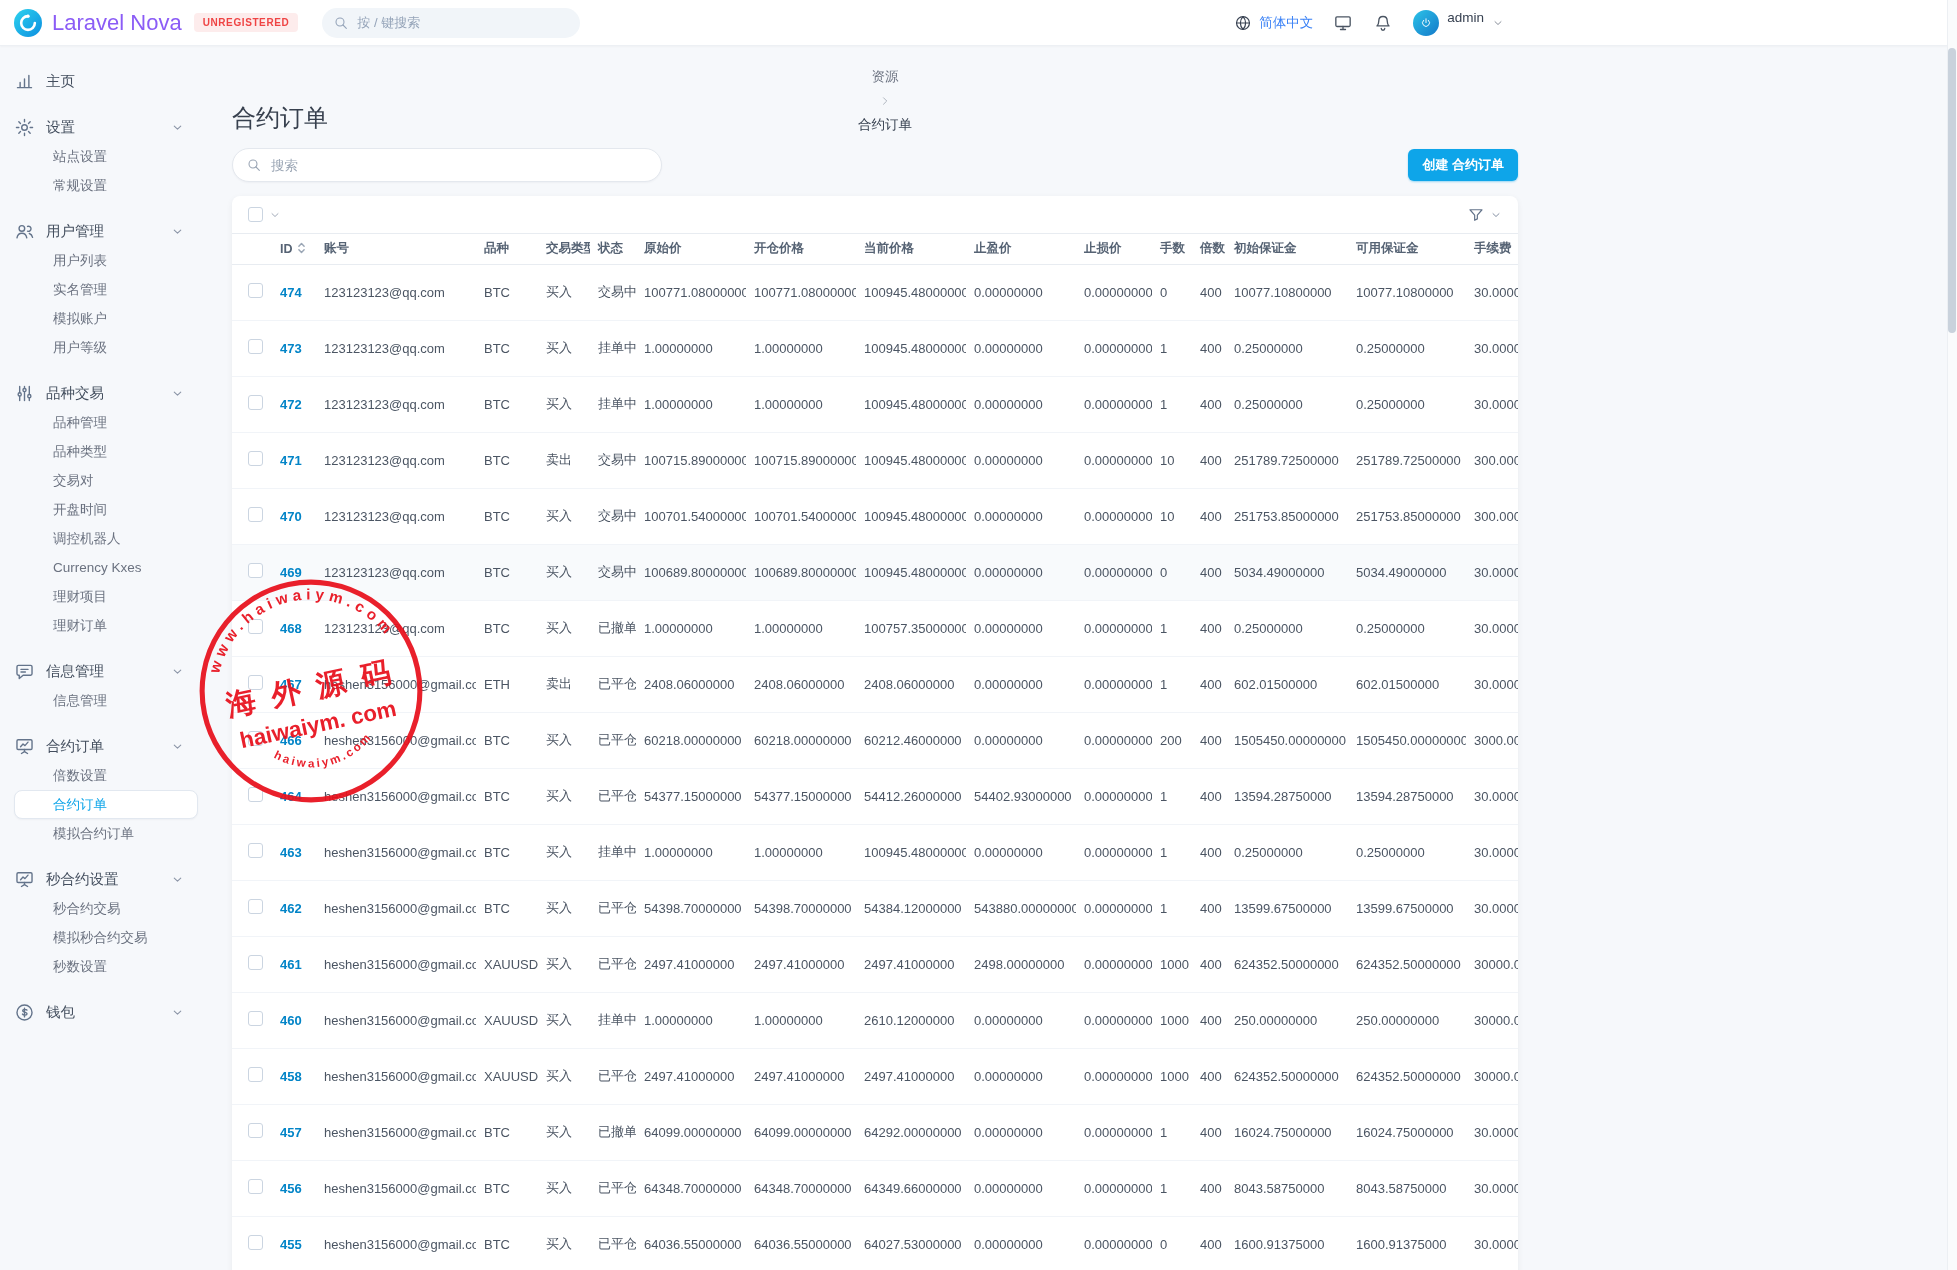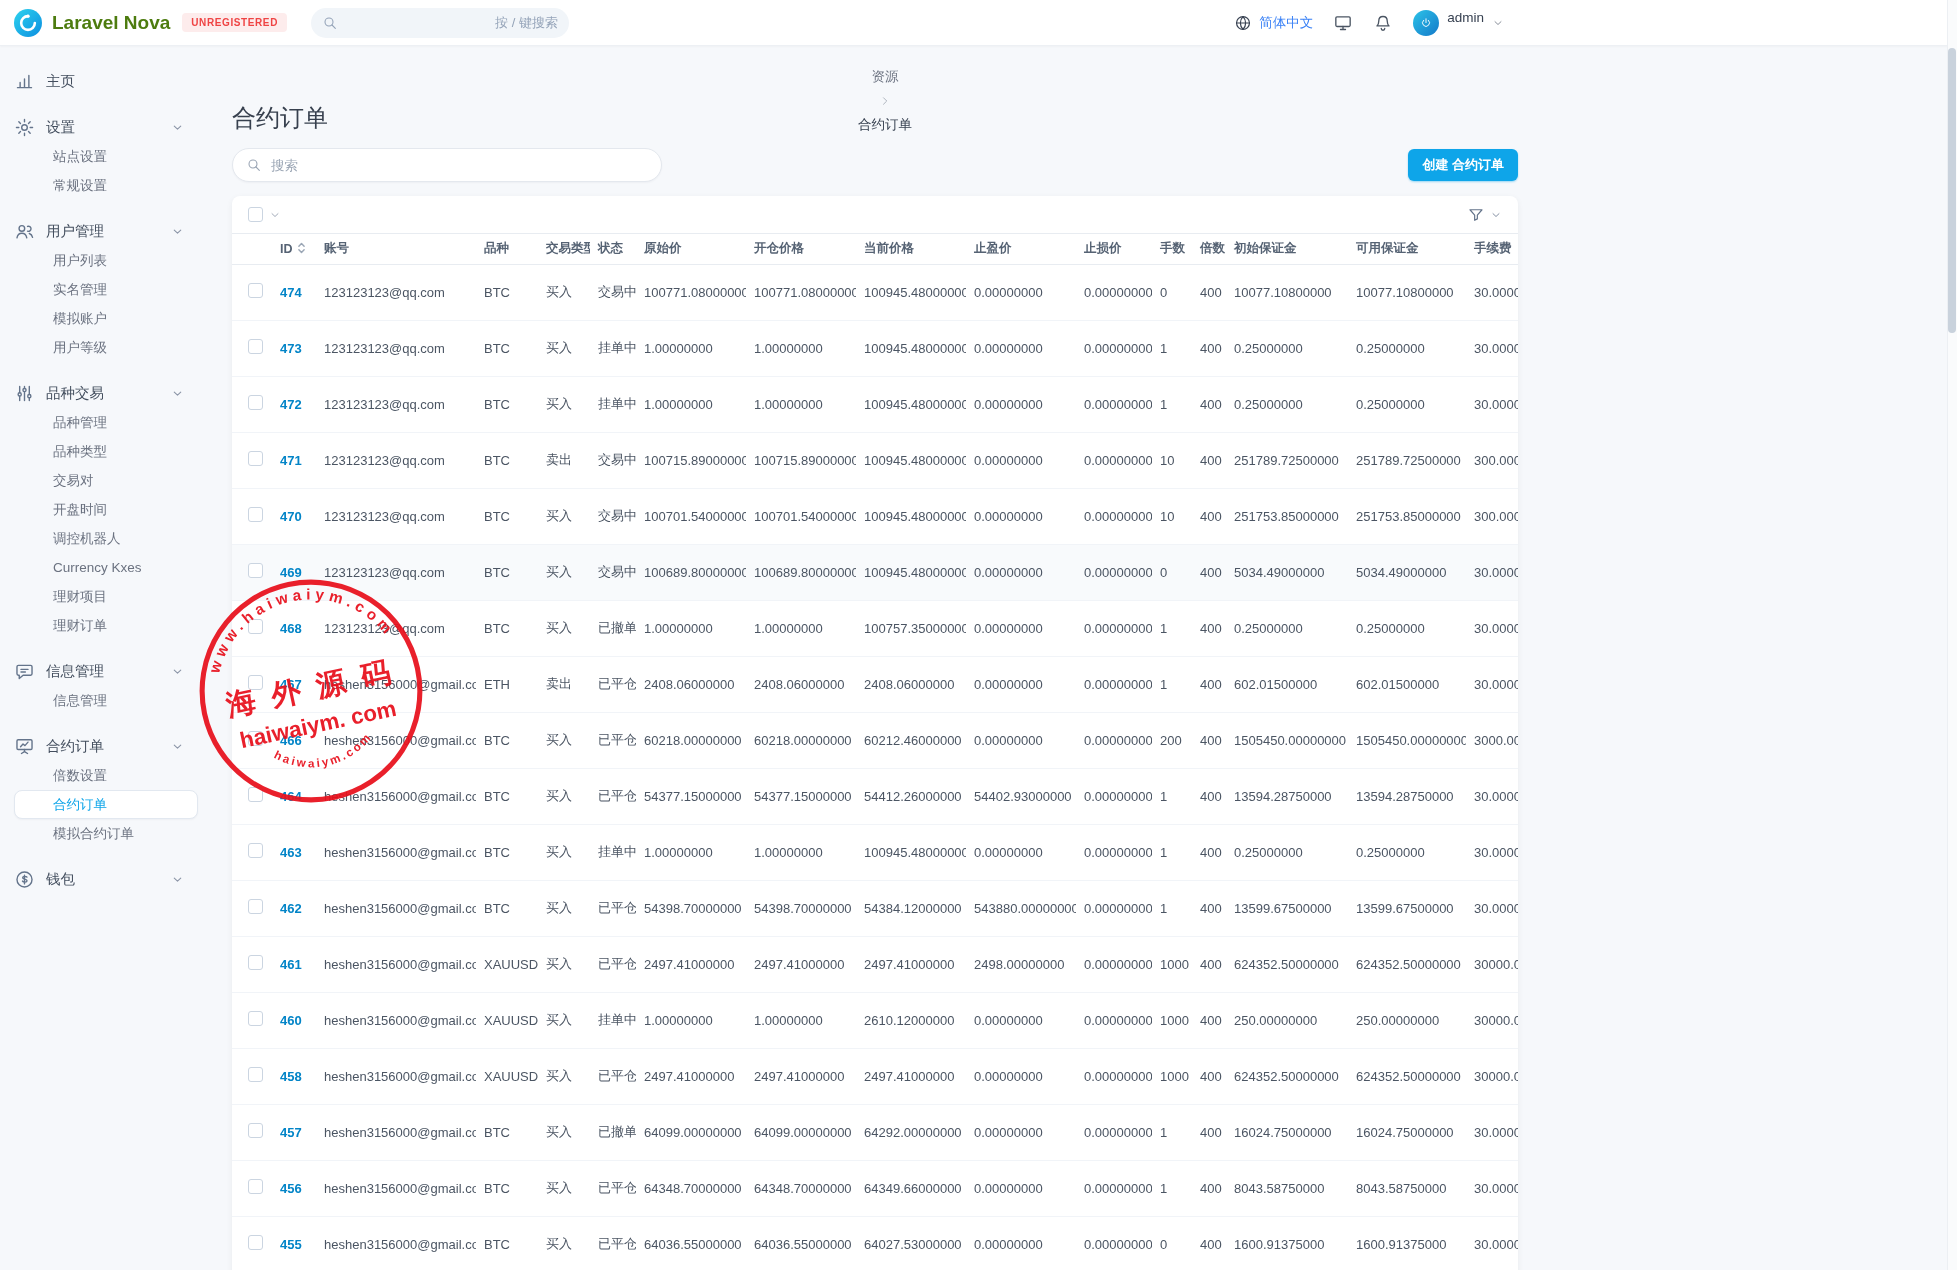--- a/index.html
+++ b/index.html
@@ -6,27 +6,27 @@
   html,body { font-family:"Liberation Sans","DejaVu Sans",sans-serif; }
   .page { position:relative; width:1957px; height:1270px; background:#f6f8fb; overflow:hidden; }
 
   
   .topbar { position:absolute; top:0; left:0; right:0; height:46px; background:#fff;
             border-bottom:1px solid #edf0f4; box-shadow:0 1px 2px rgba(15,23,42,.03); z-index:30;
             display:flex; align-items:center; }
   .tb-inner { width:1516px; display:flex; align-items:center; justify-content:space-between; padding:0 12px 0 14px; }
   .tb-left, .tb-right { display:flex; align-items:center; }
   .logo { display:inline-flex; width:28px; height:28px; }
-  .brand { margin-left:10px; font-size:19px; font-weight:700; color:#4d7c0f; white-space:nowrap; }
+  .brand { margin-left:10px; font-size:22px; font-weight:400; color:#8b5cf6; white-space:nowrap; }
   .badge { margin-left:12px; font-size:10px; font-weight:700; letter-spacing:.6px; color:#ef4444;
            background:#fdecec; padding:4px 9px; border-radius:4px; white-space:nowrap; }
   .tb-search { margin-left:24px; width:258px; height:30px; background:#f1f5f9; border-radius:15px;
                display:flex; align-items:center; padding:0 11px; gap:8px; }
   .tb-search input { flex:1; border:none; background:transparent; outline:none; font-size:13px; color:#000000;
-                     font-family:inherit; min-width:0;text-align:right; }
+                     font-family:inherit; min-width:0; }
   .tb-search input::placeholder { color:#94a3b8; }
   .tb-lang { display:flex; align-items:center; gap:7px; font-size:13.5px; font-weight:500; color:#3b82f6; cursor:pointer; }
   .tb-right > * { margin-left:20px; }
   .tb-user { display:flex; gap:8px; cursor:pointer; }
   .avatar { width:26px; height:26px; border-radius:50%; background:linear-gradient(135deg,#2cc3e8,#1479c9);
             display:inline-flex; align-items:center; justify-content:center; color:#fff; }
   .tb-user .uname { font-size:13.5px; font-weight:500; color:#374151; }
   .dimicon { color:#4b5563; display:inline-flex; cursor:pointer; }
 
   
@@ -274,20 +274,39 @@
             <span class="nav-lbl">合约订单</span>
             <span class="nav-chev">
               <svg viewBox="0 0 24 24" fill="none" stroke="currentColor" stroke-width="2" stroke-linecap="round" stroke-linejoin="round">
                 <path d="M6 9.3l6 5.7 6-5.7"></path>
               </svg>
             </span>
           </div>
           <div class="nav-sub">倍数设置</div>
           <div class="nav-sub active">合约订单</div>
           <div class="nav-sub">模拟合约订单</div>
+        </div>
+        <div class="nav-group">
+          <div class="nav-head">
+            <span class="nav-ic">
+              <svg viewBox="0 0 24 24" fill="none" stroke="currentColor" stroke-width="1.6" stroke-linecap="round" stroke-linejoin="round">
+                <rect x="3.4" y="4.2" width="17.2" height="11.3" rx="1.4"></rect>
+                <path d="M7.5 12.2l2.8-3 2.2 1.8 3.5-4M12 15.5v2.2M8.5 20l3.5-2.1 3.5 2.1"></path>
+              </svg>
+            </span>
+            <span class="nav-lbl">秒合约设置</span>
+            <span class="nav-chev">
+              <svg viewBox="0 0 24 24" fill="none" stroke="currentColor" stroke-width="2" stroke-linecap="round" stroke-linejoin="round">
+                <path d="M6 9.3l6 5.7 6-5.7"></path>
+              </svg>
+            </span>
+          </div>
+          <div class="nav-sub">秒合约交易</div>
+          <div class="nav-sub">模拟秒合约交易</div>
+          <div class="nav-sub">秒数设置</div>
         </div>
         <div class="nav-group">
           <div class="nav-head">
             <span class="nav-ic">
               <svg viewBox="0 0 24 24" fill="none" stroke="currentColor" stroke-width="1.6" stroke-linecap="round" stroke-linejoin="round">
                 <circle cx="12" cy="12" r="8.6"></circle>
                 <path d="M12 7v10M14.8 9.3c-.7-1.2-4.8-1.4-4.9.6-.1 2.2 5 1.2 5 3.5 0 2-4.3 2.1-5.2.4"></path>
               </svg>
             </span>
             <span class="nav-lbl">钱包</span>

